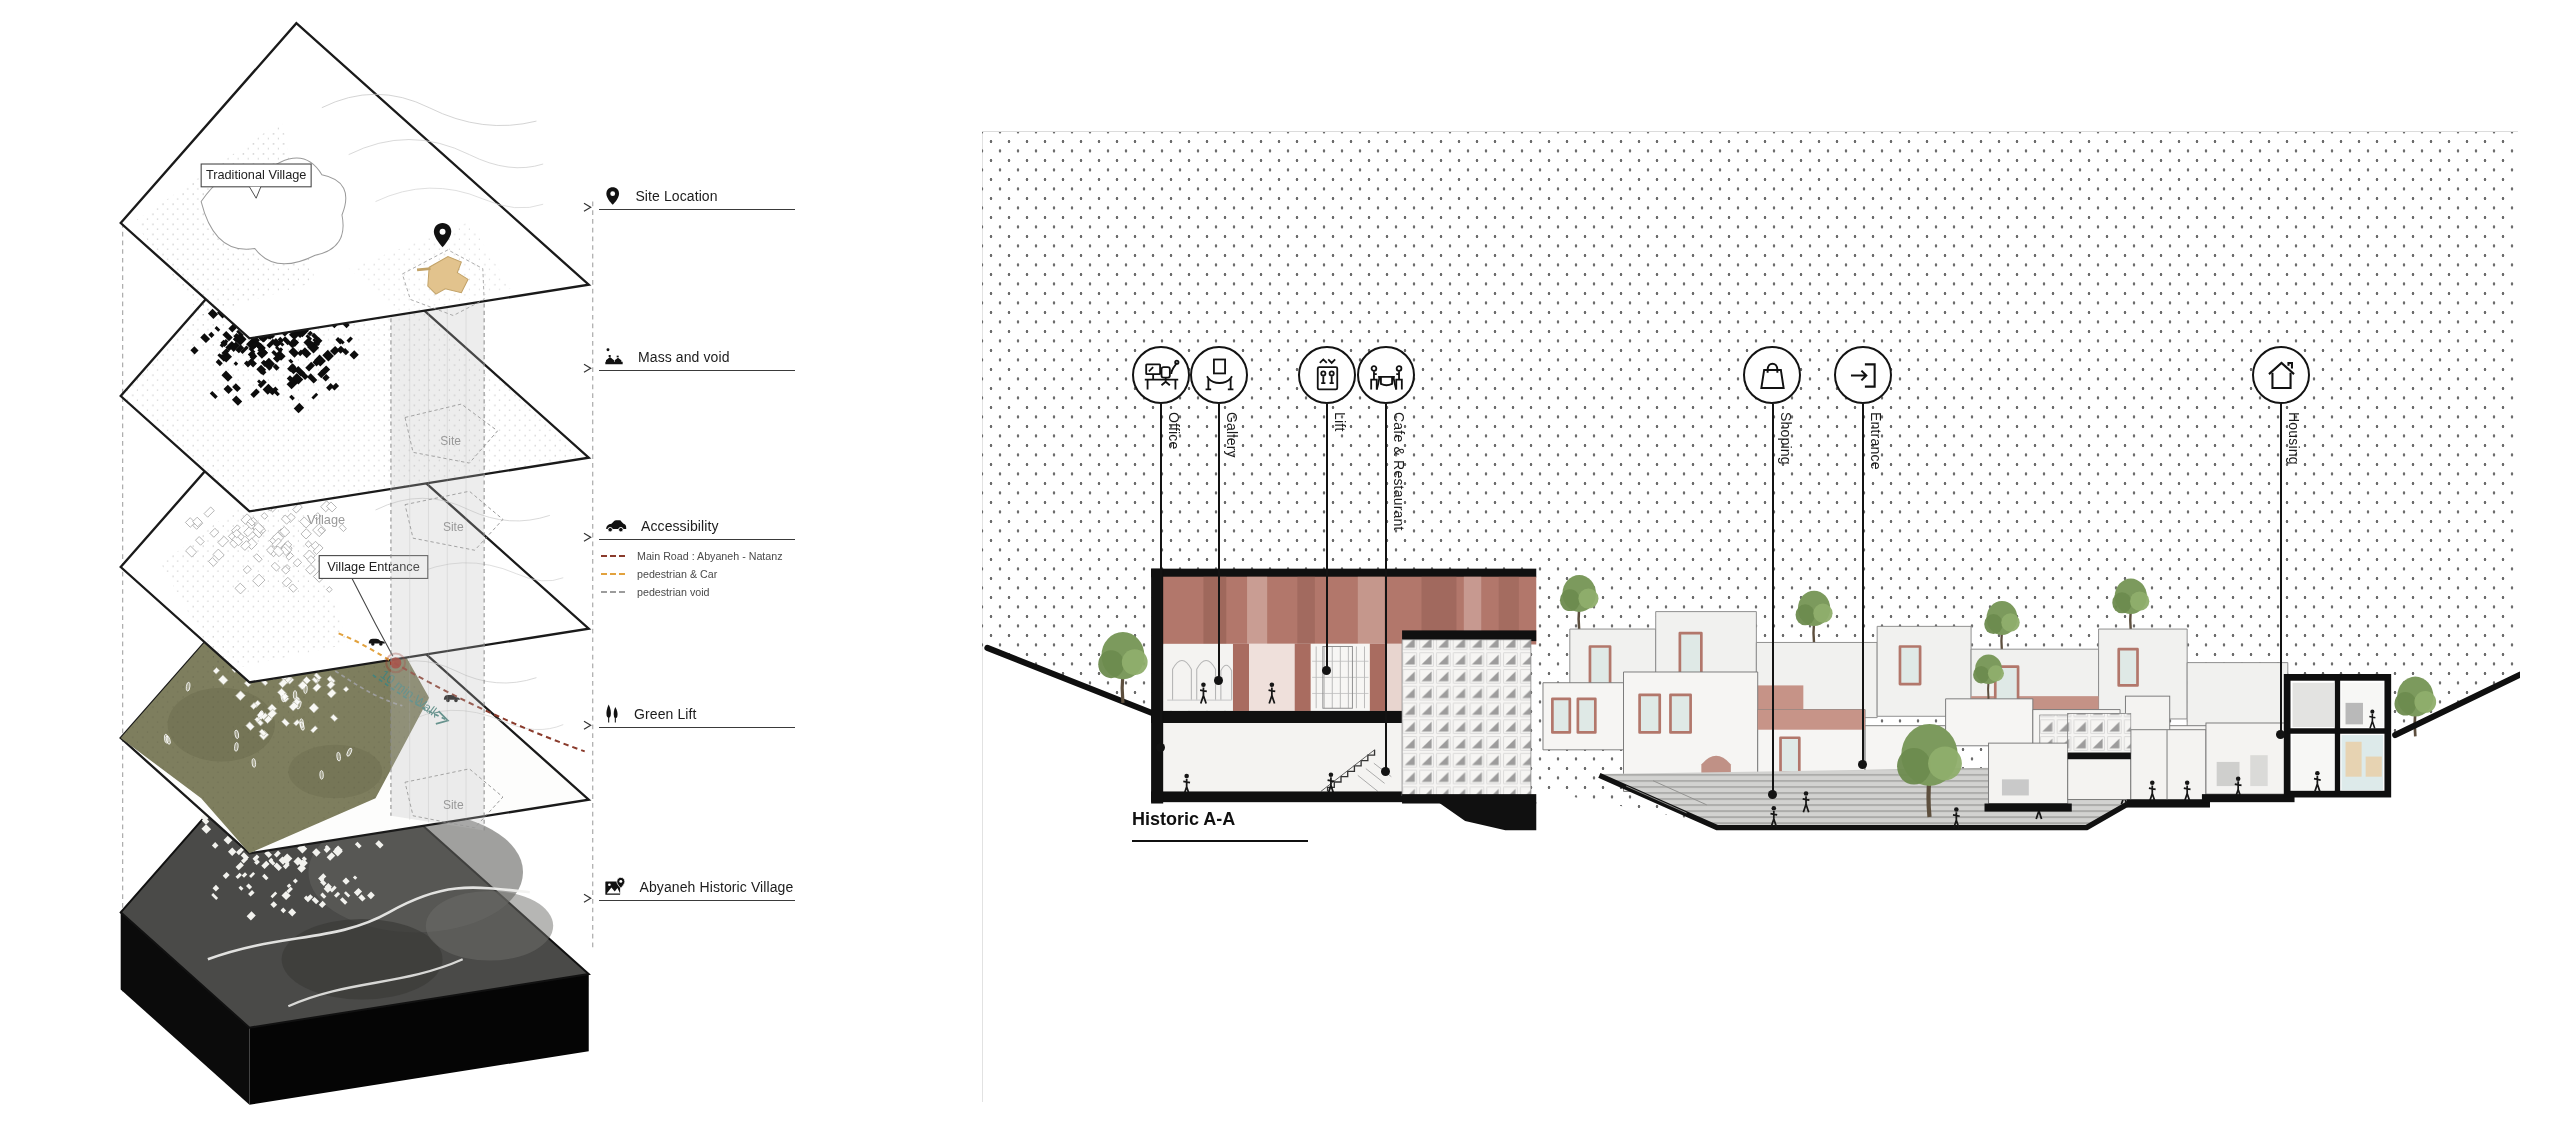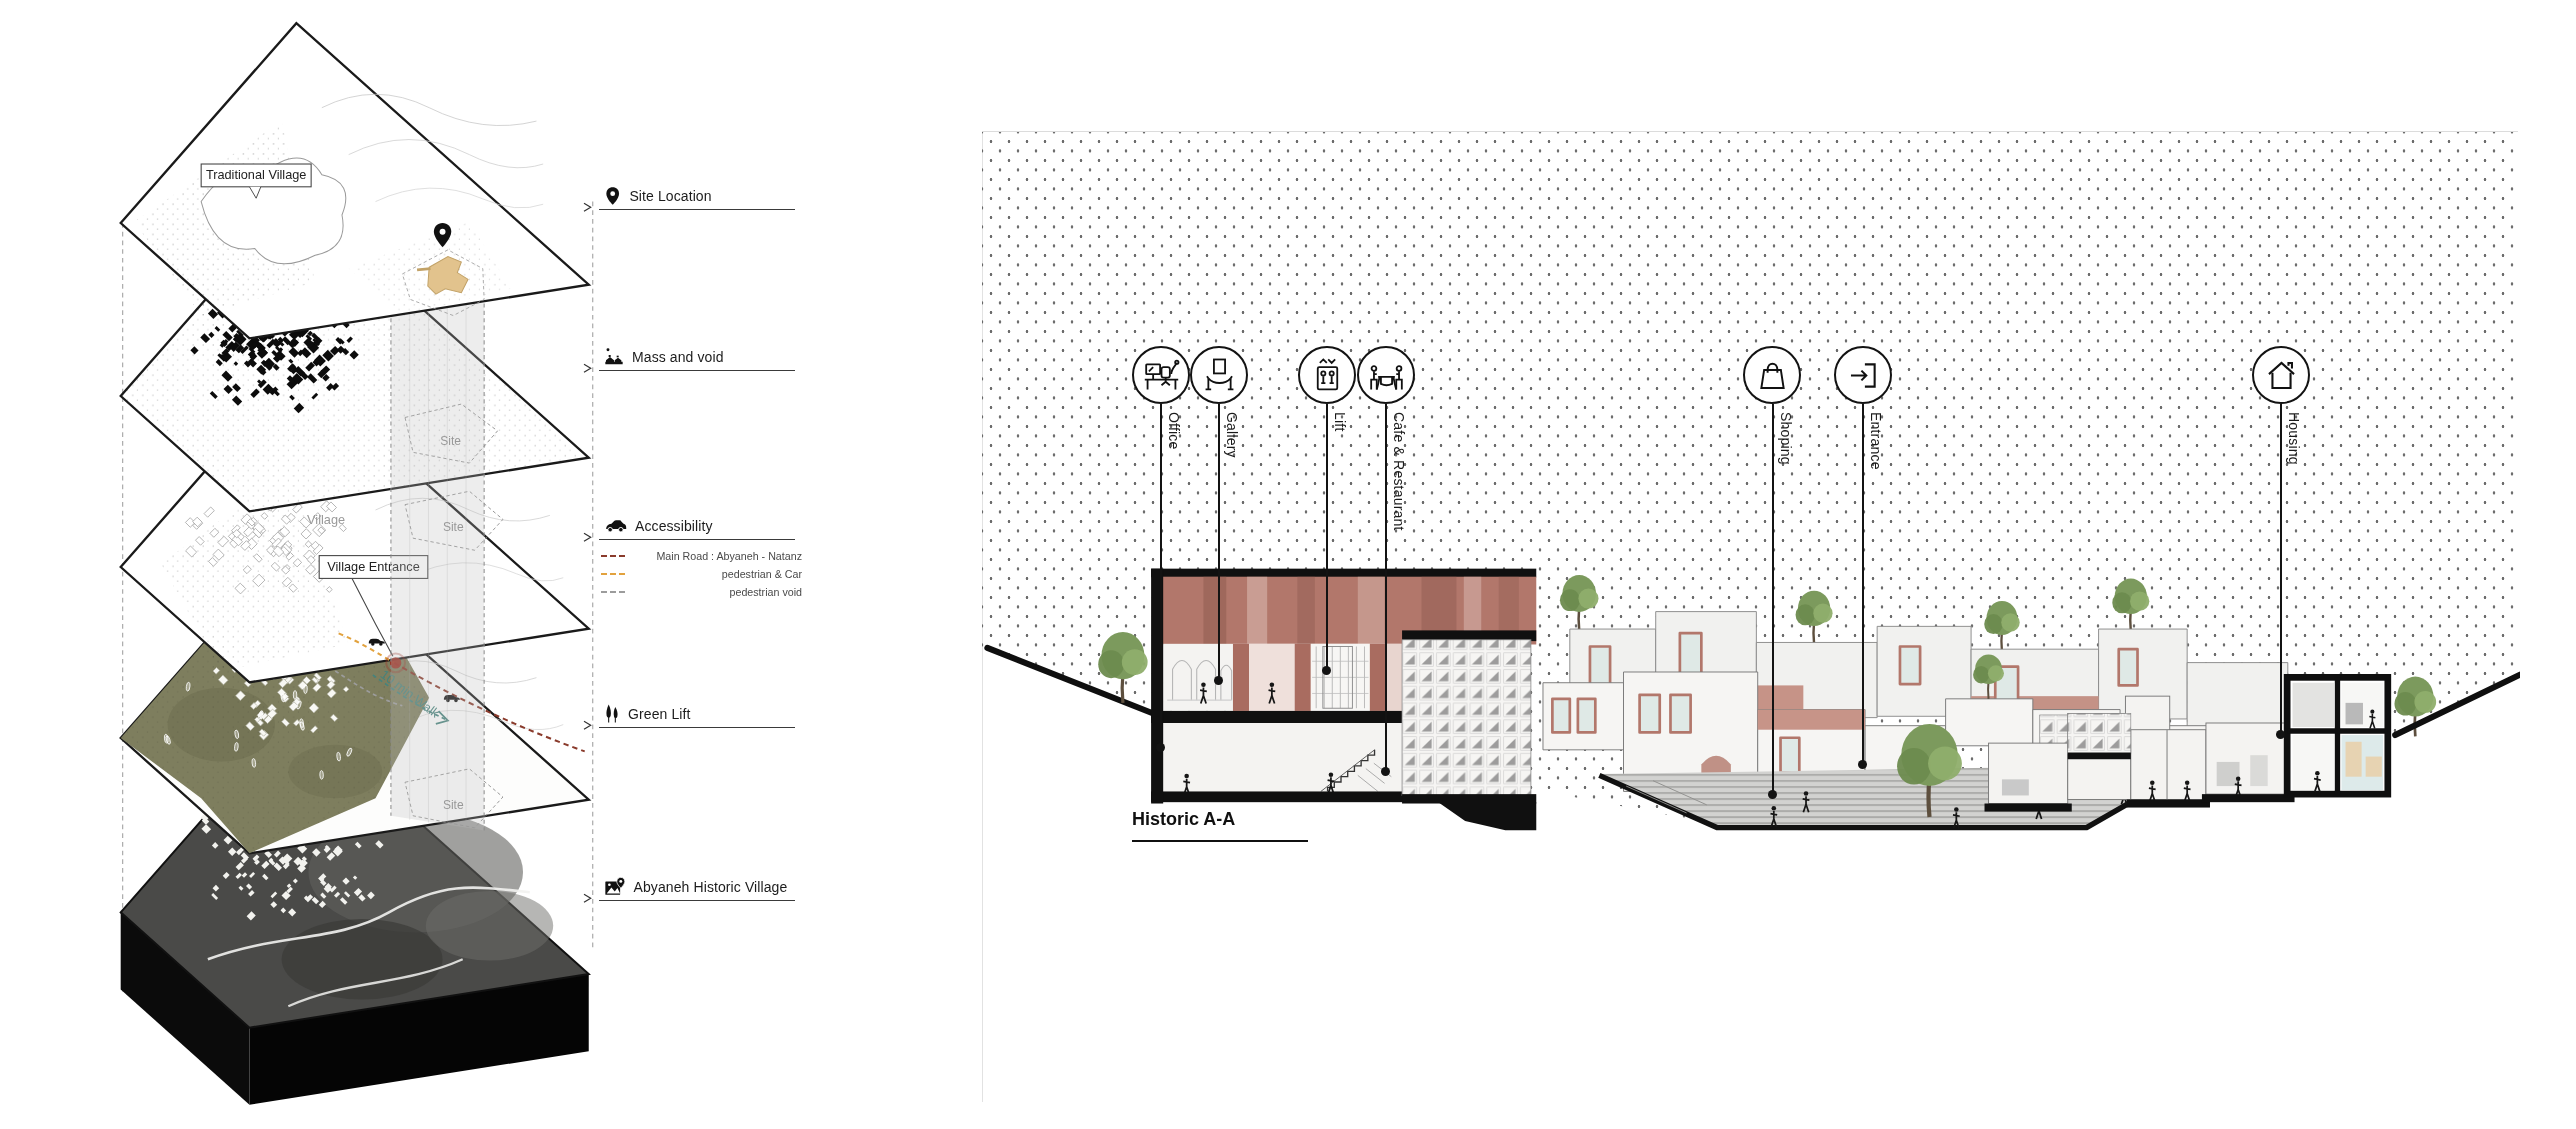--- a/index.html
+++ b/index.html
@@ -2,26 +2,26 @@
 <html style="font-size:10.7px"><head>
 <meta charset="utf-8">
 <style>
   html,body{margin:0;padding:0;background:#ffffff;}
   body{width:2576px;height:1130px;overflow:hidden;font-family:"Liberation Sans",sans-serif;}
   .board{position:relative;width:2576px;height:1130px;background:#ffffff;}
   .abs{position:absolute;}
   svg{display:block;}
   
   .layer-label{position:absolute;left:581px;width:221px;}
-  .ll-head{display:flex;align-items:center;gap:8px;margin-left:23px;height:27px;}
+  .ll-head{display:flex;align-items:center;gap:14px;margin-left:23px;height:27px;}
   .ll-text{font-size:14px;color:#1c1c1c;letter-spacing:0.1px;white-space:nowrap;}
   .ll-line{margin-left:18px;width:196px;border-bottom:1.7px solid #3a3a3a;}
   .ll-chevron{position:absolute;left:1.3px;top:20px;}
   .ll-legend{margin-left:20px;margin-top:6.7px;}
-  .ll-legend-row{display:flex;align-items:center;gap:1px;height:18px;justify-content:space-between;}
+  .ll-legend-row{display:flex;align-items:center;gap:12px;height:18px;}
   .ll-swatch{width:24px;border-top:2px dashed #888;}
   .ll-legend-text{font-size:10.7px;color:#4a4a4a;white-space:nowrap;}
   
   .dotted-bg{
     position:absolute;left:982px;top:131px;width:1537px;height:686px;
     background-image:
       radial-gradient(circle, rgba(70,70,70,.8) 1.1px, transparent 1.6px),
       radial-gradient(circle, rgba(70,70,70,.8) 1.1px, transparent 1.6px);
     background-size:18px 19px,18px 19px;
     background-position:0 0,9px 9.4px;

